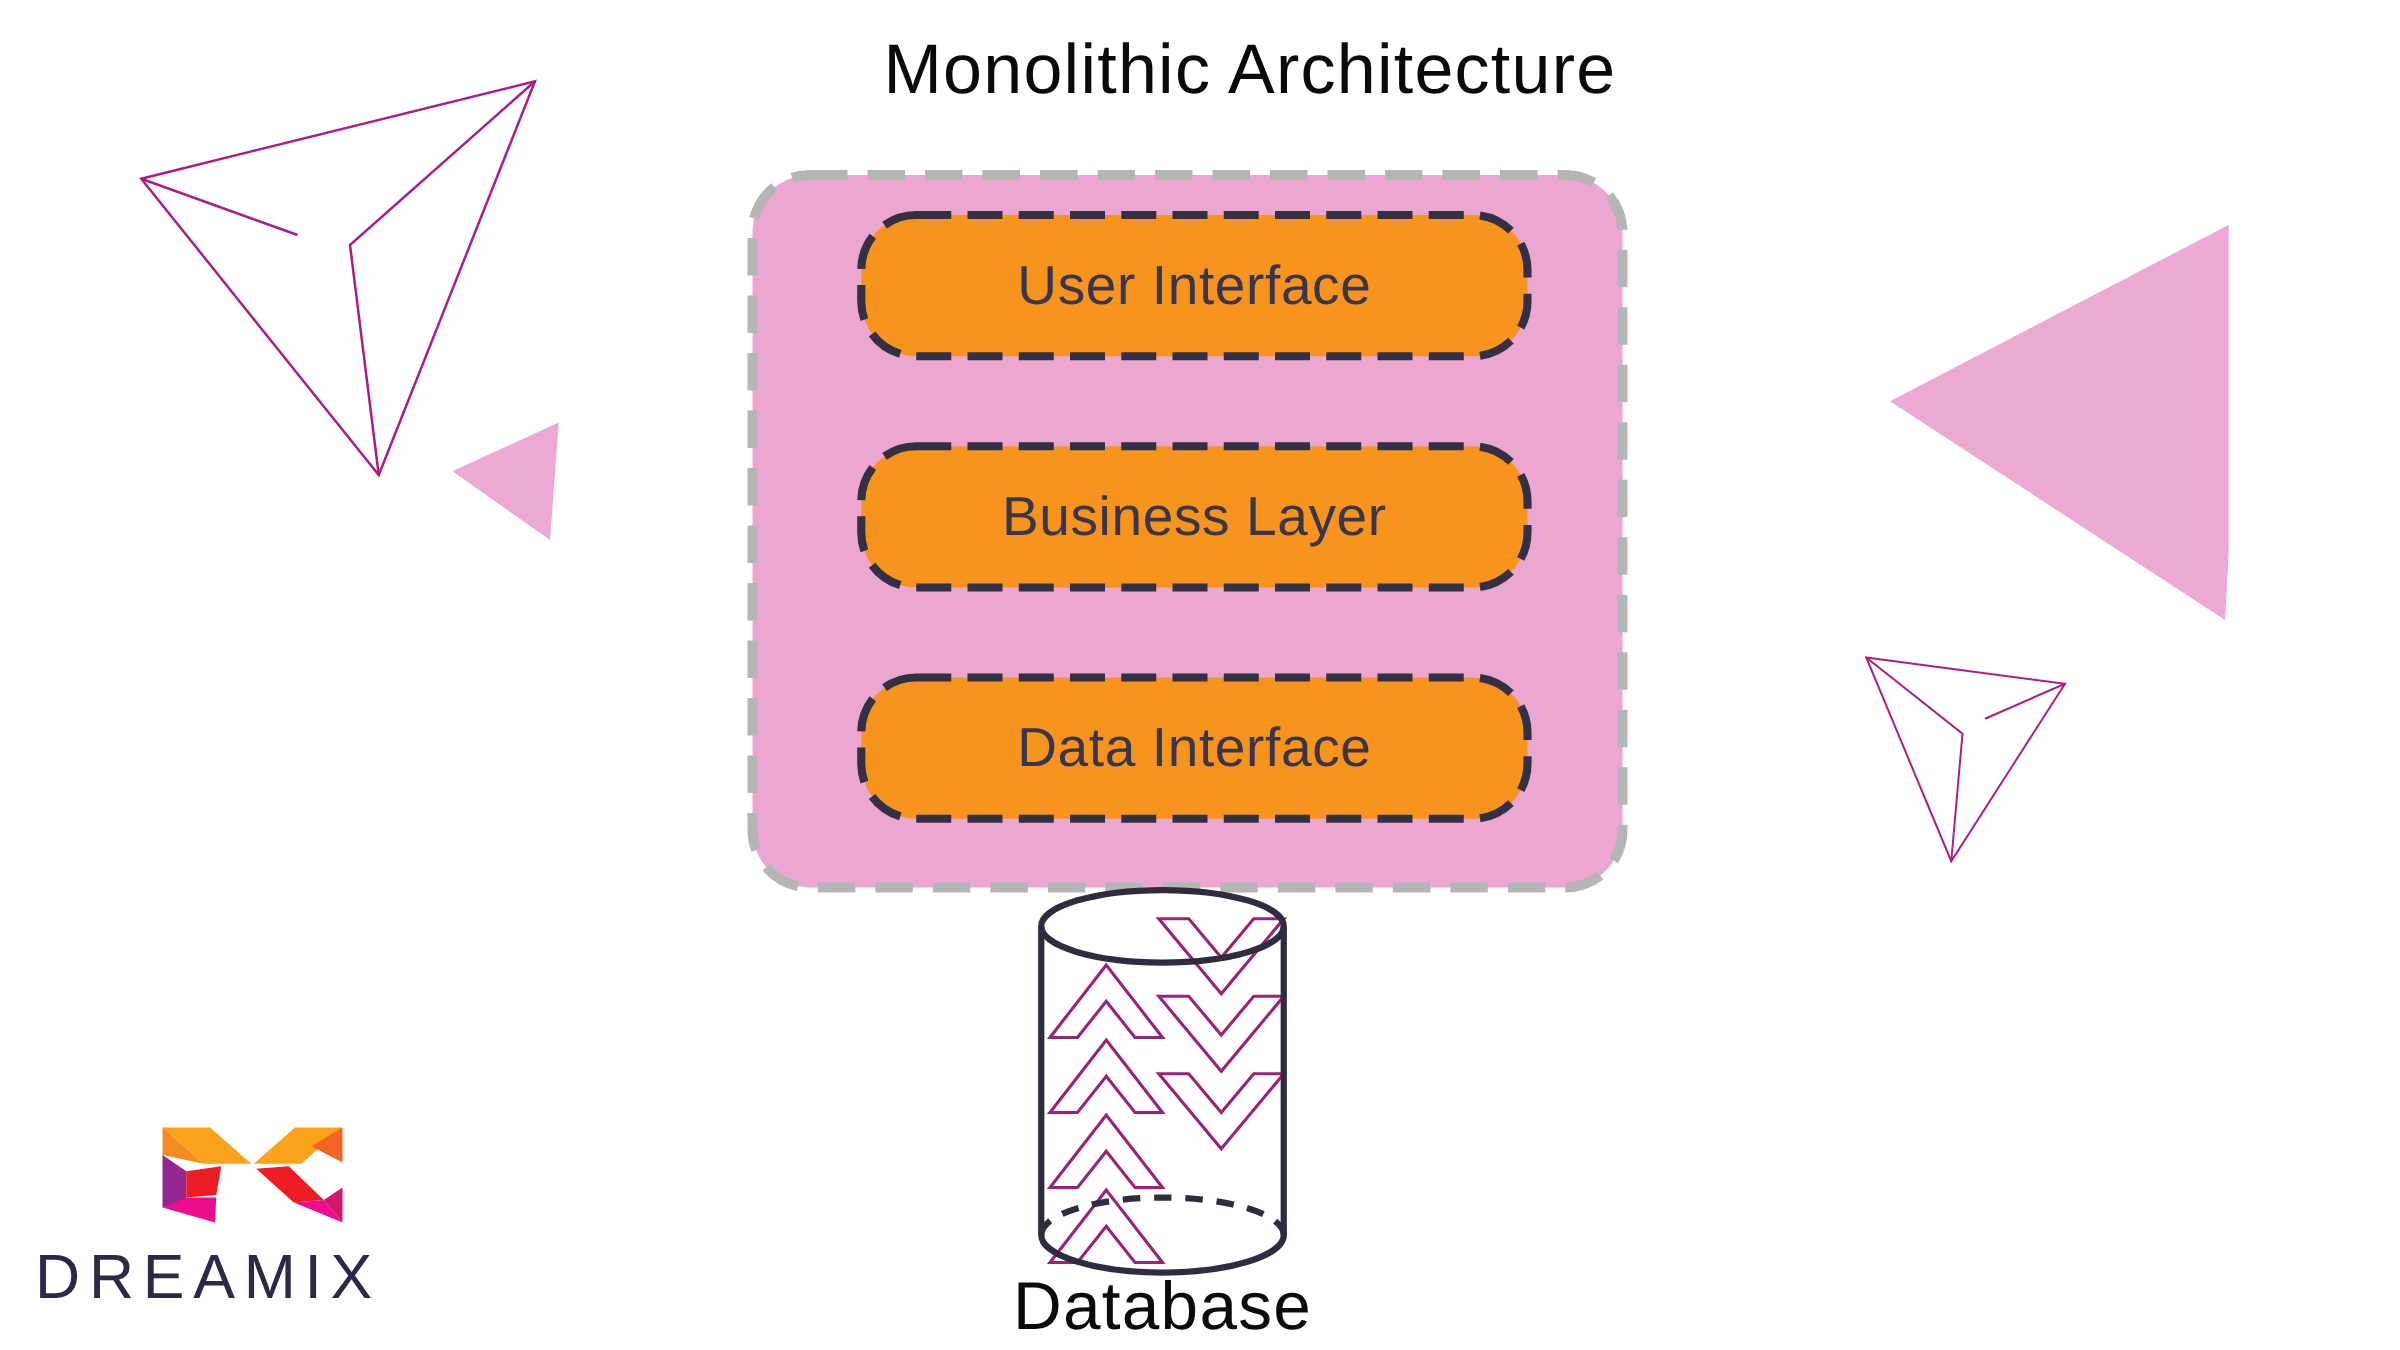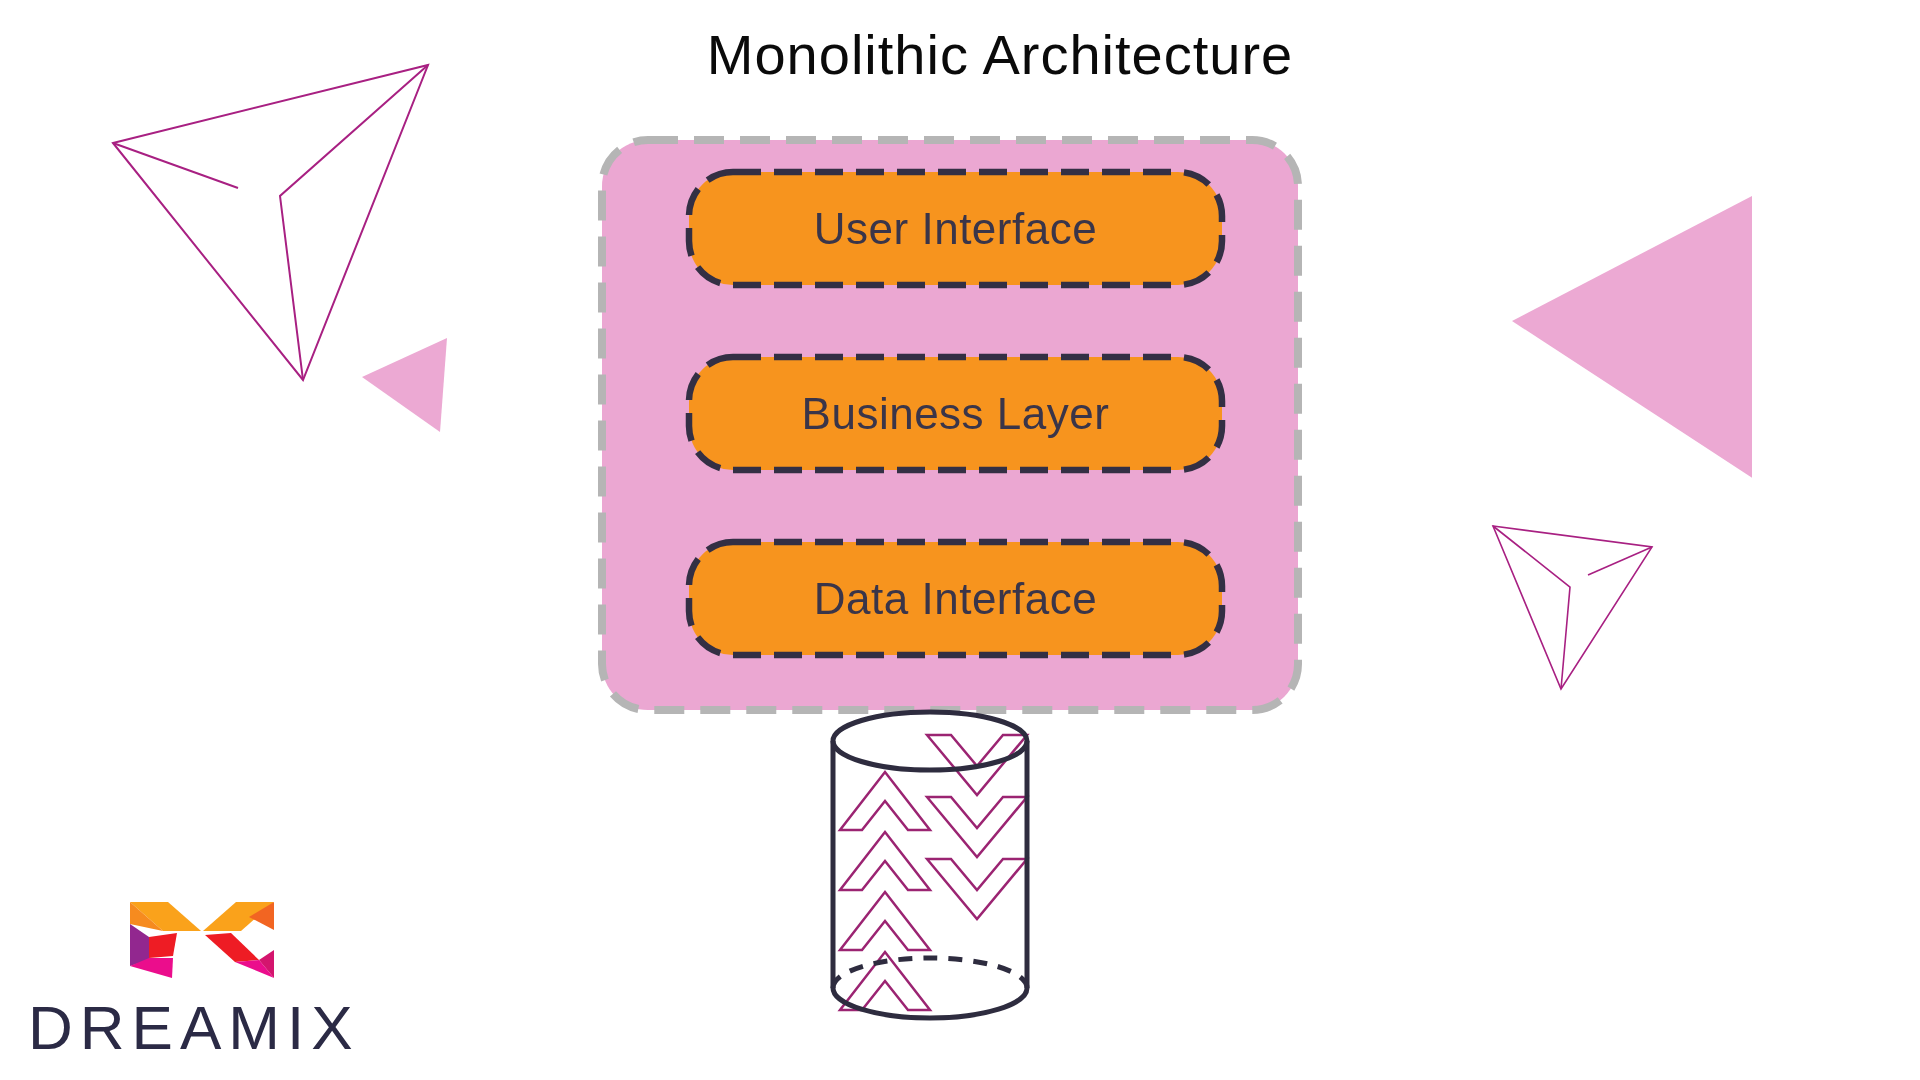--- a/index.html
+++ b/index.html
@@ -1,39 +1,40 @@
 <!DOCTYPE html>
 <html><head>
 <meta charset="utf-8">
 <style>
   html,body{margin:0;padding:0;background:#ffffff;}
   .stage{
     position:relative;width:1752px;height:1080px;overflow:hidden;background:#ffffff;
     font-family:"Liberation Sans", sans-serif;
+    padding-left:31px;
   }
   .bg-svg{position:absolute;inset:0;}
   .page-title{
     position:absolute;left:600px;top:22px;width:800px;text-align:center;
     font-size:56px;font-weight:500;color:#0a0a0a;letter-spacing:1px;
   }
   .pill-label{
     position:absolute;left:689px;width:533px;height:113px;
     display:flex;align-items:center;justify-content:center;
     font-size:44px;font-weight:500;color:#3a3549;letter-spacing:0.5px;
   }
   .pill-label.ui{top:172px;text-align:center;}
   .pill-label.bl{top:357px;}
   .pill-label.di{top:542px;}
   .db-label{
     position:absolute;left:730px;top:1014px;width:400px;text-align:center;
     font-size:54px;font-weight:500;color:#0b0b0b;letter-spacing:1px;
   }
   .brand-word{
     position:absolute;left:28px;top:992px;width:380px;
-    font-size:62px;font-weight:400;color:#2b2a45;letter-spacing:7px;
+    font-size:50px;font-weight:400;color:#2b2a45;letter-spacing:7px;
   }
 </style>
 </head>
 <body>
 
 <div class="stage">
 
   <svg class="bg-svg" width="1920" height="1080" viewBox="0 0 1920 1080">
 
     <g fill="none" stroke-width="2" stroke="#A82082">
@@ -94,15 +95,16 @@
       <polygon points="132,60 147,50 147,78" fill="#D4156E"></polygon>
     </g>
   </svg>
 
   <div class="page-title">Monolithic Architecture</div>
 
   <div class="pill-label ui">User Interface</div>
   <div class="pill-label bl">Business Layer</div>
   <div class="pill-label di">Data Interface</div>
 
+  <div class="db-label">Database</div>
 
   <div class="brand-word">DREAMIX</div>
 </div>
 
 </body></html>

